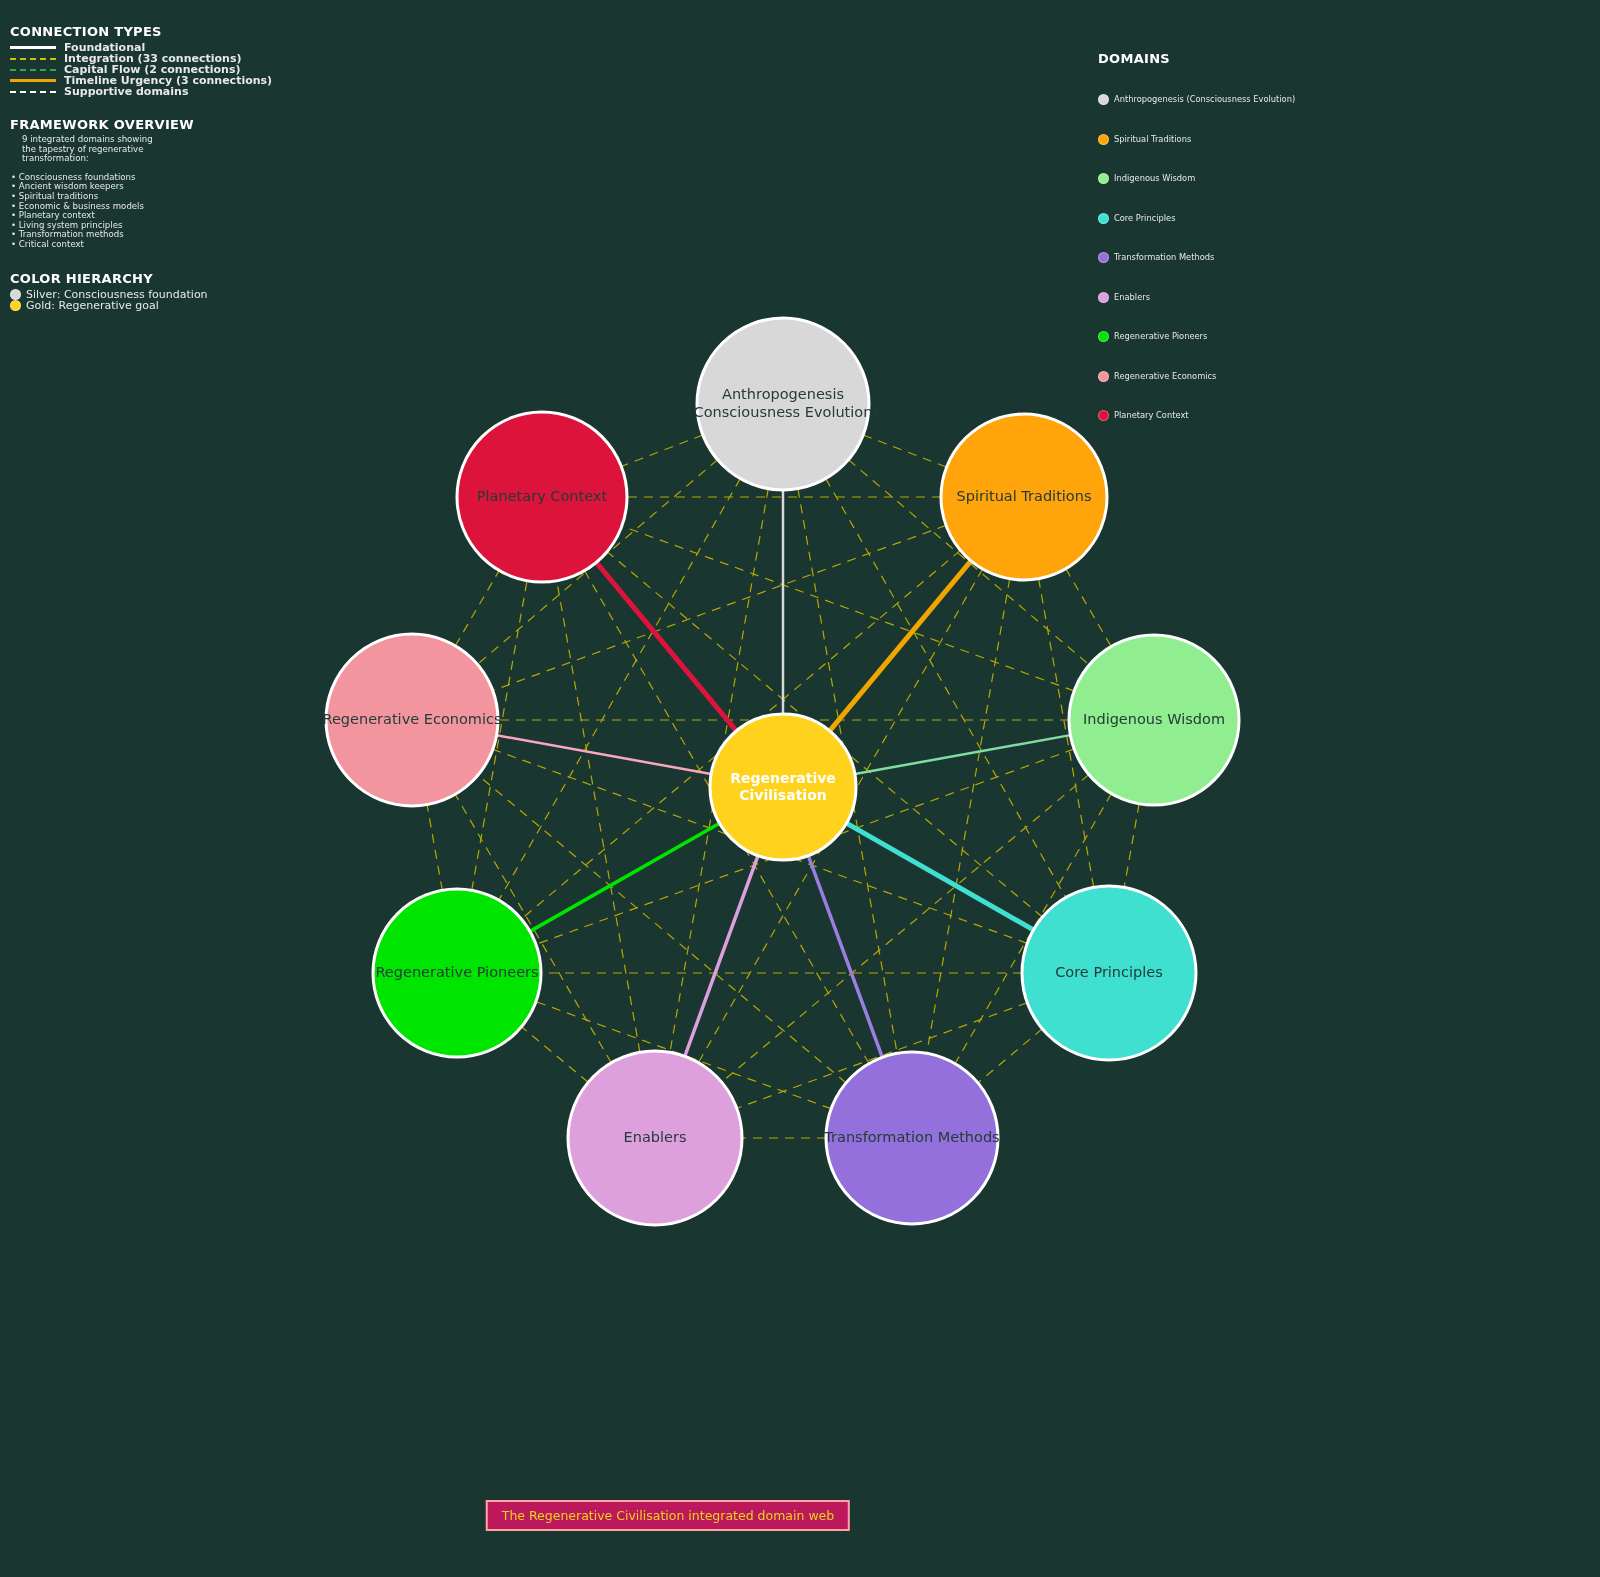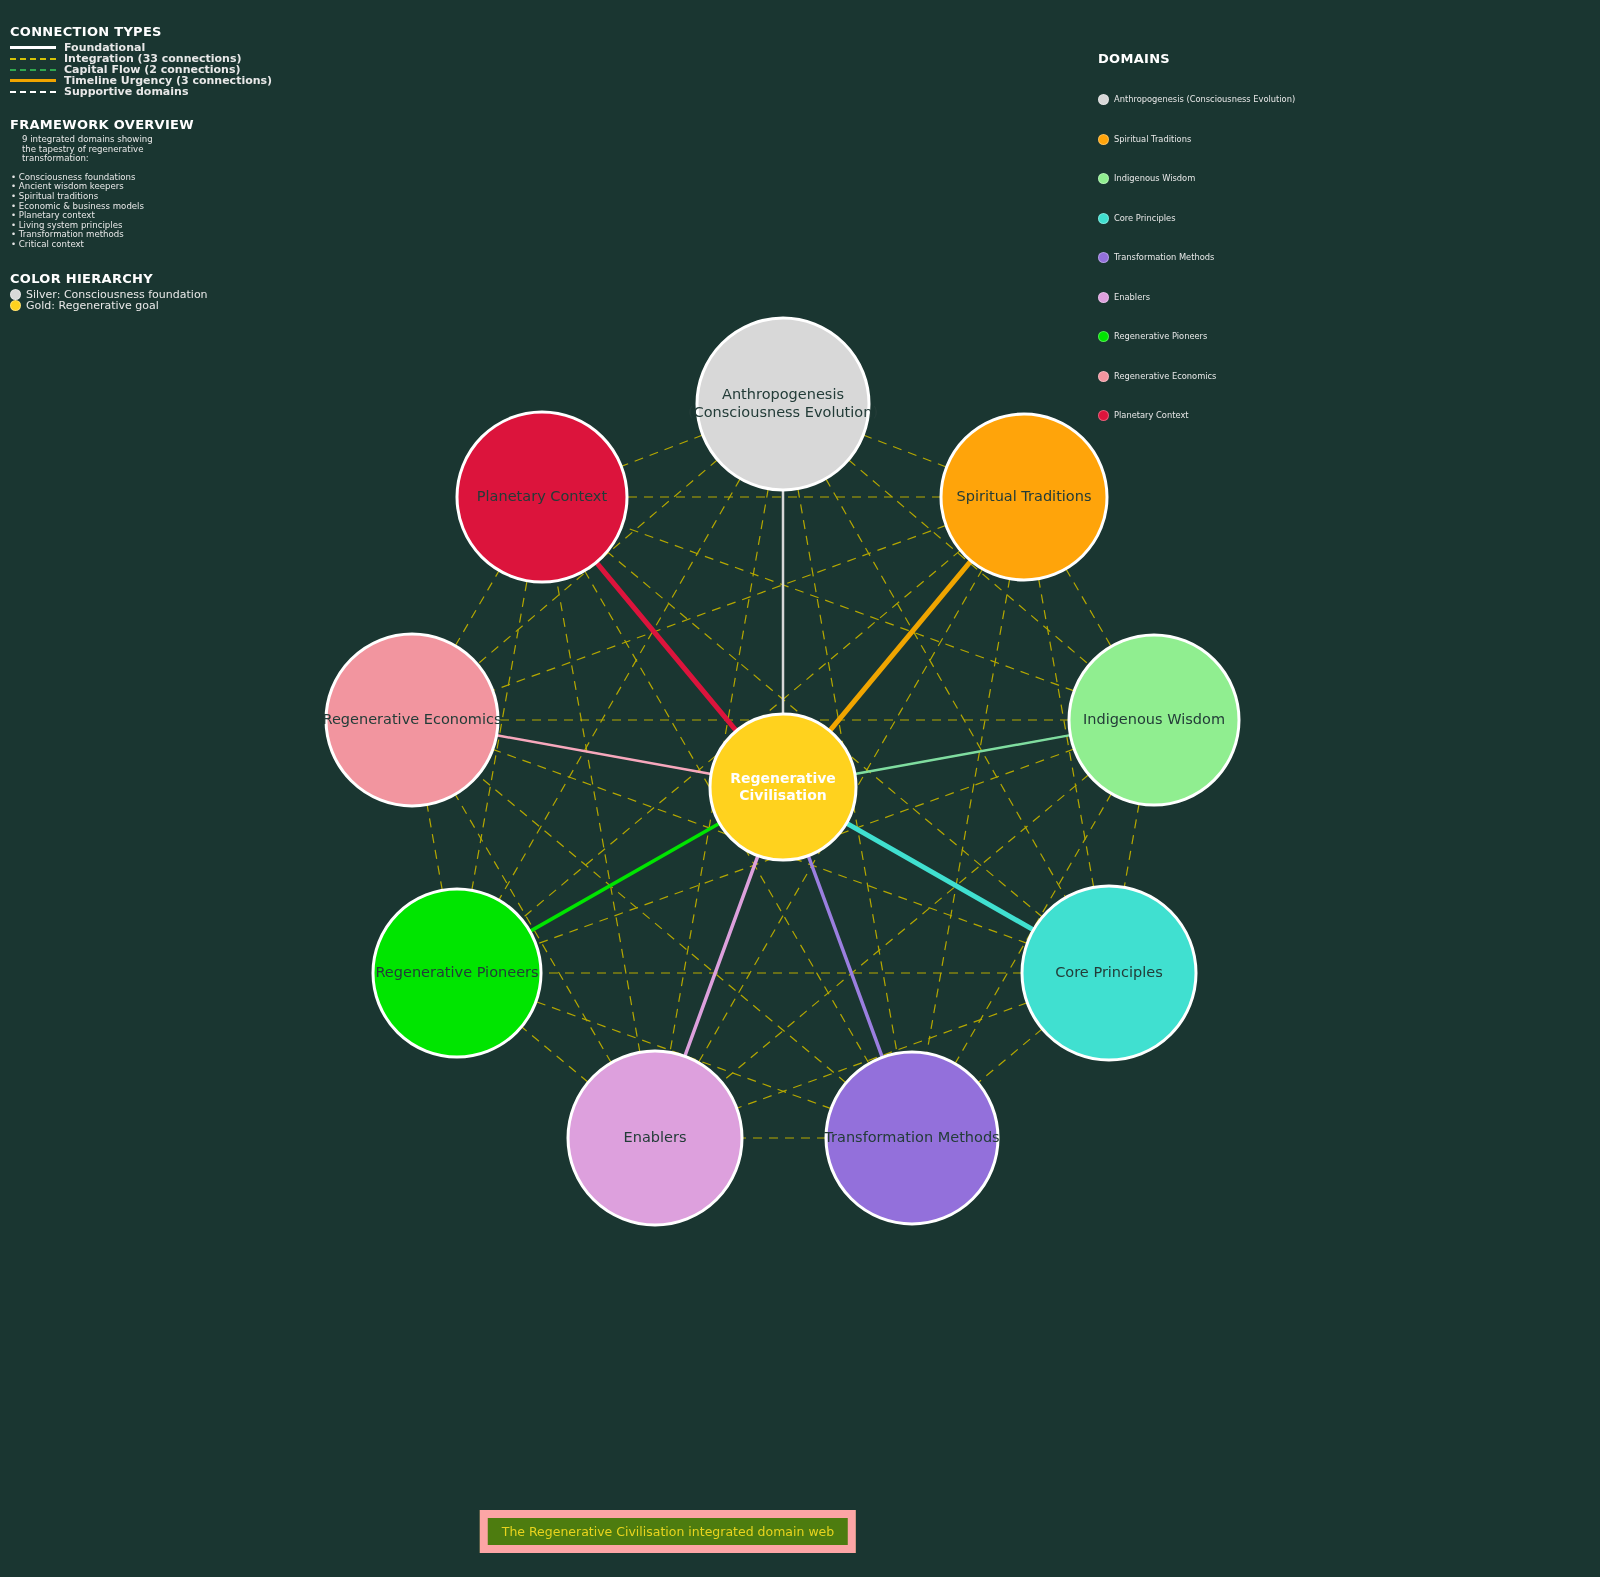--- a/index.html
+++ b/index.html
@@ -142,27 +142,26 @@
     font-weight: bold;
     font-size: 14px;
   }
 
   
   .caption {
     position: absolute;
     left: 50%;
     transform: translateX(-50%);
     top: 1500px;
-    border: 8px solid #fca5a5;
-    background: #4d7c0f;
+    border: 2px solid #fca5a5;
+    background: #be185d;
     color: #e8d41e;
     font-size: 12.5px;
     padding: 6px 14px;
     white-space: nowrap;
-    margin-top: 10px;
   }
 </style>
 </head>
 <body>
 
 <div id="stage">
 
   <div class="panel-left">
 
     <div class="panel-title">CONNECTION TYPES</div>

